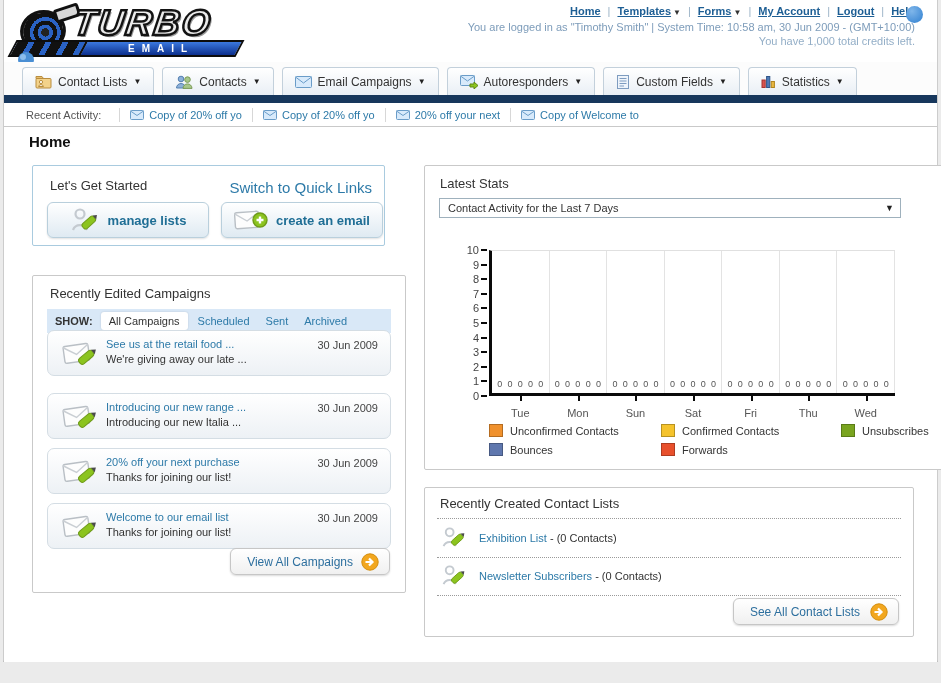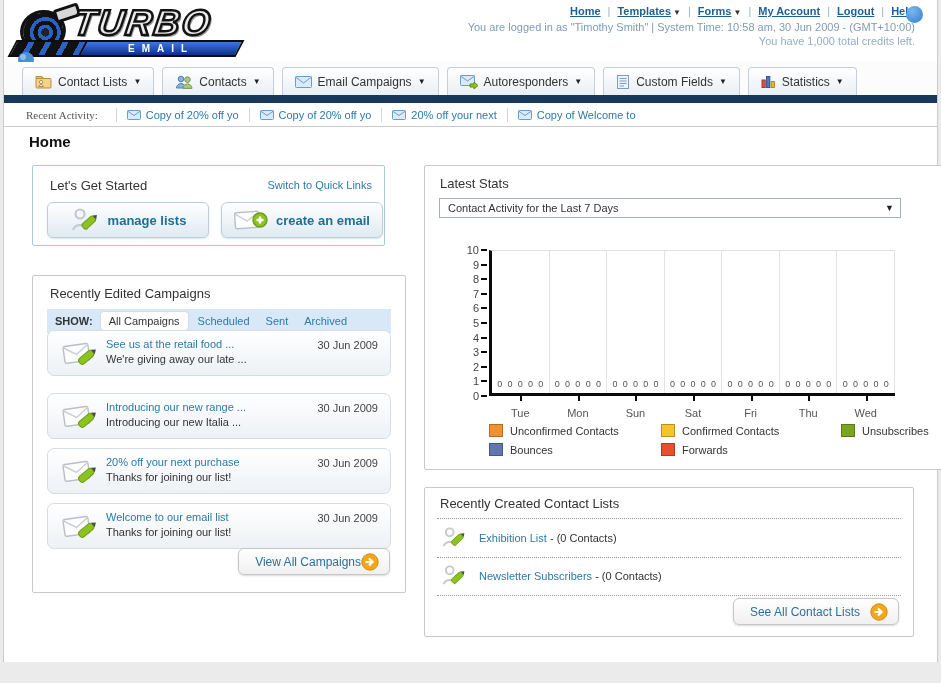--- a/index.html
+++ b/index.html
@@ -43,36 +43,36 @@
     border-radius:4px 4px 0 0; display:flex; align-items:center; gap:6px; cursor:pointer;
     font-size:12px; color:#333; }
   .tab:first-child { margin-left:18px; }
   .tab .caret { font-size:8px; color:#222; }
   .tab-icon { display:flex; align-items:center; }
   .navybar { position:absolute; left:0; top:95px; width:100%; height:8px; background:#17375c; }
 
   
   .activitybar { position:absolute; left:0; top:103px; width:100%; height:24px; background:#fff;
     border-bottom:1px solid #c9c9c9; display:flex; align-items:center; font-size:11px; }
-  .act-label { color:#555; margin:0 18px 0 22px;font-family:Liberation Serif, serif; }
+  .act-label { color:#555; margin:0 18px 0 22px; }
   .act-item { display:flex; align-items:center; gap:5px; padding:0 10px; border-left:1px solid #d7d7d7; height:14px; }
   .act-item:first-of-type { border-left:none; }
   .act-link { color:#2d7aa8; cursor:pointer; text-decoration:none; white-space:nowrap; }
 
   
   .content { position:absolute; left:0; top:127px; width:100%; height:535px; background:#fff; }
   .page-title { position:absolute; left:25px; top:6px; font-size:15px; font-weight:bold; color:#111; }
 
   .panel { position:absolute; background:#fff; border:1px solid #c9c9c9; border-radius:2px; }
   .panel-title { font-size:13px; color:#333; }
 
   
   .gs-panel { left:28px; top:38px; width:353px; height:81px; border-color:#a9cbdf; }
   .gs-title { position:absolute; left:17px; top:12px; }
-  .gs-switch { position:absolute; right:12px; top:13px; font-size:11px; color:#2d7aa8; cursor:pointer; }
+  .gs-switch { position:absolute; right:12px; top:13px; font-size:15px; color:#2d7aa8; cursor:pointer; }
   .gs-btn { position:absolute; top:36px; width:162px; height:36px; border:1px solid #b9cfdc; border-radius:6px;
     background:linear-gradient(#ffffff,#dfeaf2); box-shadow:0 1px 2px rgba(0,0,0,.12);
     display:flex; align-items:center; justify-content:center; gap:8px; cursor:pointer;
     font-size:13px; font-weight:bold; color:#1f6e95; }
   .gs-btn.first { left:14px; } .gs-btn.second { left:188px; }
 
   
   .camp-panel { left:28px; top:148px; width:374px; height:318px; }
   .camp-title { position:absolute; left:17px; top:10px; }
   .showbar { position:absolute; left:14px; top:33px; width:344px; height:24px; background:#d9e8f7;
@@ -82,21 +82,21 @@
   .filter.active { background:#fff; color:#333; border-radius:3px; padding:3px 8px; margin-right:10px; box-shadow:0 0 2px rgba(0,0,0,.15); }
   .camp-row { position:absolute; left:14px; width:344px; height:46px; border:1px solid #d4dde4; border-radius:7px;
     background:linear-gradient(#ffffff,#edf1f5); }
   .camp-ico { position:absolute; left:14px; top:8px; }
   .camp-texts { position:absolute; left:58px; top:6px; font-size:11px; line-height:15px; }
   .camp-link { color:#2d7aa8; cursor:pointer; }
   .camp-sub { color:#333; }
   .camp-date { position:absolute; right:12px; top:8px; font-size:11px; color:#444; }
   .viewall-btn { position:absolute; right:15px; top:272px; height:27px; padding:0 10px 0 16px;
     background:linear-gradient(#ffffff,#f0f0f0); border:1px solid #c6c6c6; border-radius:6px;
-    box-shadow:0 1px 2px rgba(0,0,0,.15); display:flex; align-items:center; cursor:pointer;
+    box-shadow:0 1px 2px rgba(0,0,0,.15); display:flex; align-items:center; gap:8px; cursor:pointer;
     font-size:12px; color:#2d6f9e; }
 
   
   .stats-panel { left:420px; top:38px; width:548px; height:305px; }
   .stats-title { position:absolute; left:15px; top:10px; }
   .stats-select { position:absolute; left:14px; top:32px; width:462px; height:20px; border:1px solid #9fb1bd;
     background:#fff; font-size:11px; color:#333; display:flex; align-items:center; padding:0 8px; cursor:pointer; }
   .stats-select .sel-caret { position:absolute; right:6px; font-size:9px; color:#222; }
   .chart { position:absolute; left:0; top:0; width:100%; height:100%; font-size:11px; }
   .chart-plot { position:absolute; left:64px; top:84px; width:406px; height:146px;

